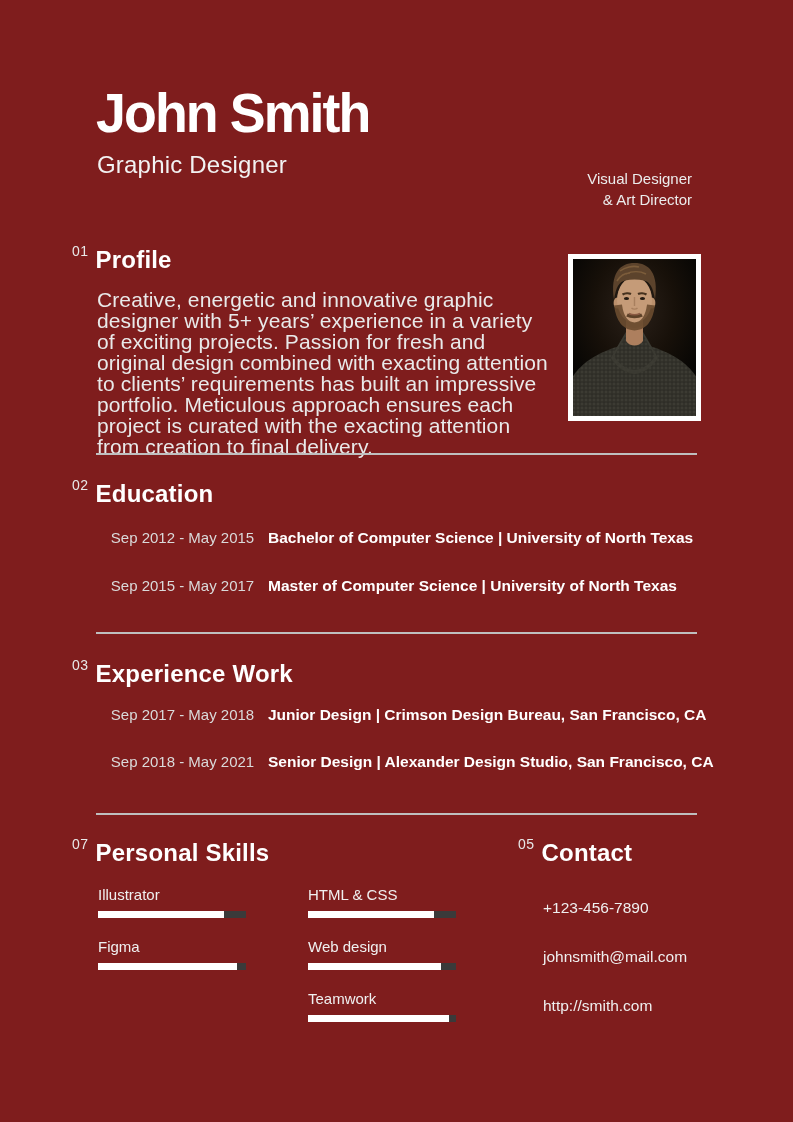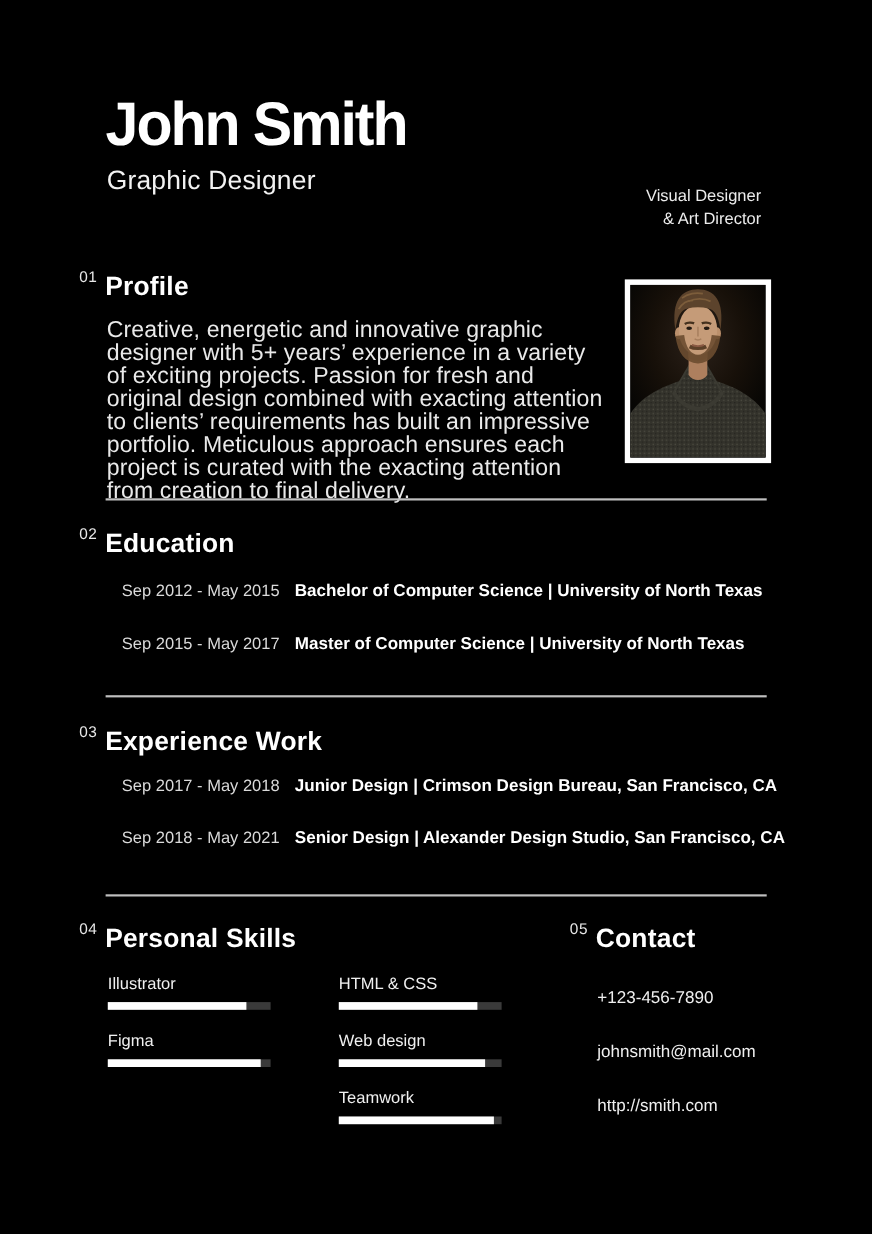--- a/index.html
+++ b/index.html
@@ -1,20 +1,20 @@
 <!DOCTYPE html>
 <html><head>
 <meta charset="utf-8">
 <style>
   html, body { margin: 0; padding: 0; background: #202020; }
   .page {
     position: relative;
     width: 793px;
     height: 1122px;
-    background: #000000;
+    background: #7f1d1d;
     font-family: "Liberation Sans", "DejaVu Sans", sans-serif;
     color: #ffffff;
     overflow: hidden;
   }
   
   .name {
     position: absolute; left: 96px; top: 80px;
     font-size: 56px; font-weight: 700; letter-spacing: -2px;
     color: #ffffff; white-space: nowrap;
     transform: scaleX(.96); transform-origin: left top;
@@ -169,21 +169,21 @@
     <span class="t-title">Junior Design | Crimson Design Bureau, San Francisco, CA</span>
   </div>
   <div class="t-row" style="top:753px;">
     <span class="t-dates">Sep 2018 - May 2021</span>
     <span class="t-title">Senior Design | Alexander Design Studio, San Francisco, CA</span>
   </div>
 
   <div class="divider divider-3"></div>
 
   <div class="sec-head" style="left:72px; top:836px;">
-    <span class="sec-num">04</span><span class="sec-title">Personal Skills</span>
+    <span class="sec-num">07</span><span class="sec-title">Personal Skills</span>
   </div>
 
   <div class="skill-col skill-col-1">
     <div class="skill-item">
       <div class="skill-label">Illustrator</div>
       <div class="skill-track">
         <div class="skill-fill" style="width: 85%;"></div>
       </div>
     </div>
     <div class="skill-item">

